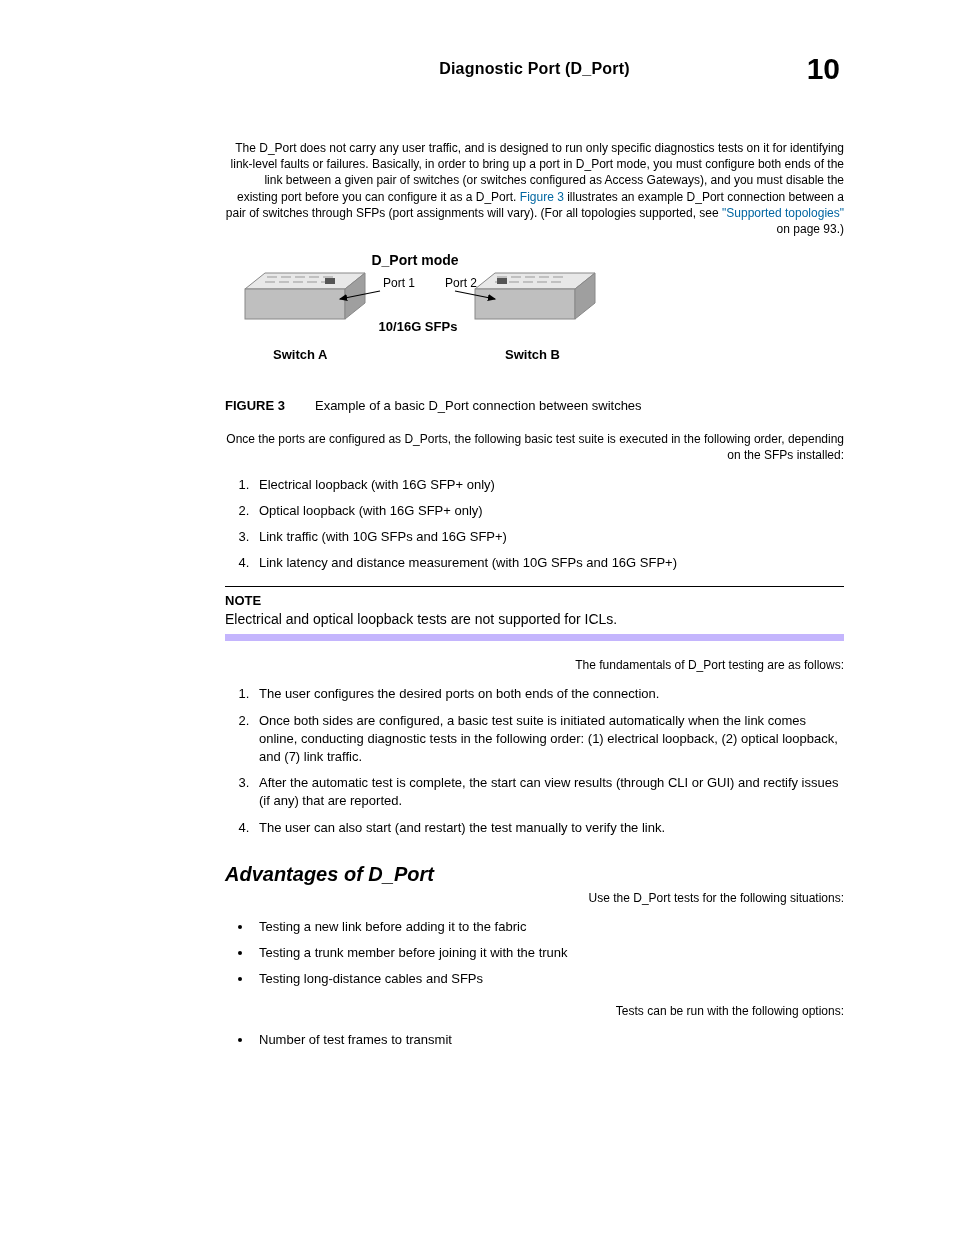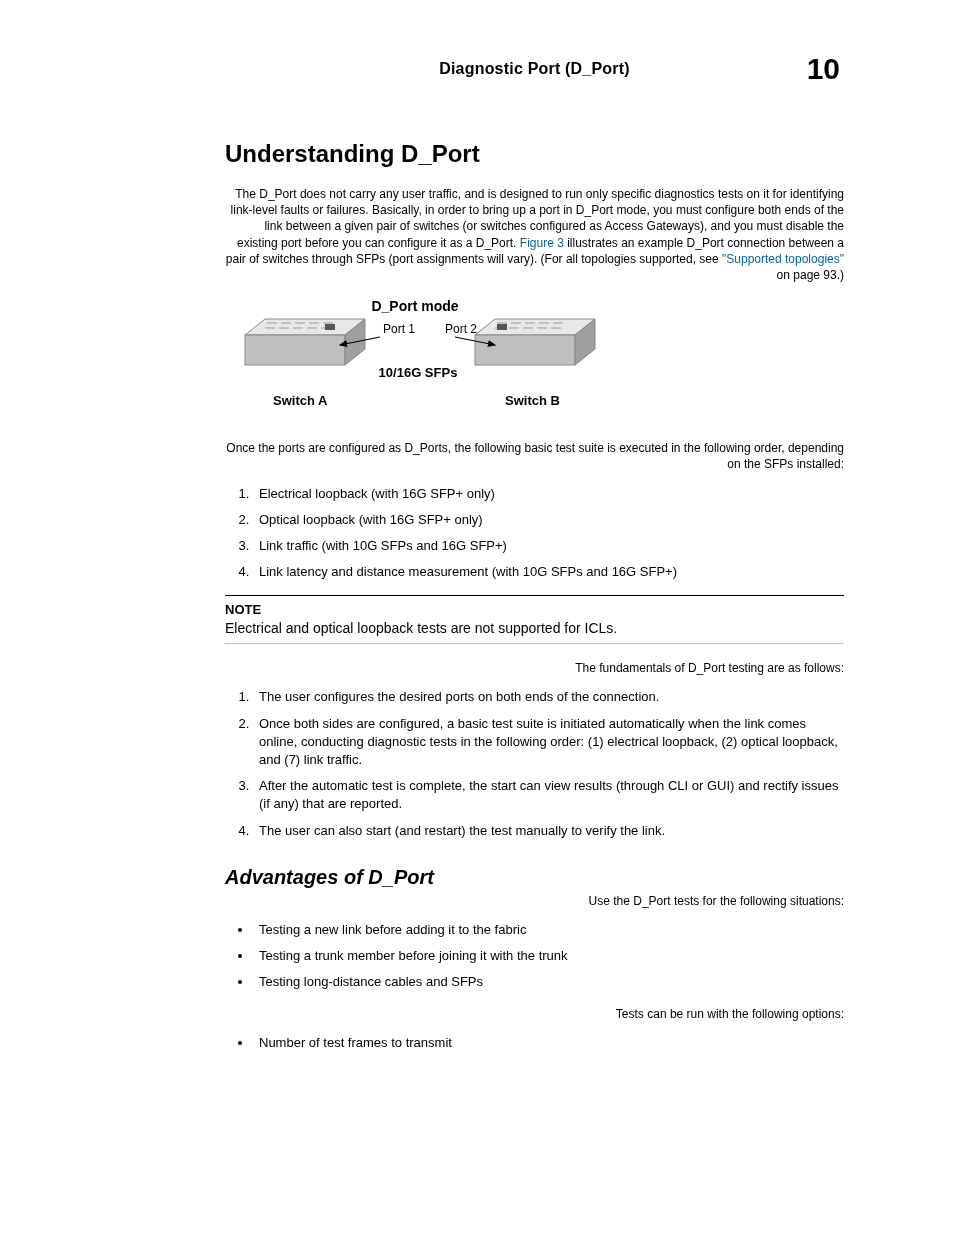--- a/index.html
+++ b/index.html
@@ -86,21 +86,21 @@
     line-height: 1.4;
     padding-left: 28px;
     margin: 4px 0 14px 0;
   }
   ol.numlist > li, ul.bullets > li {
     padding-left: 6px;
     margin-bottom: 8px;
   }
   .notebox {
     border-top: 1px solid #000;
-    border-bottom: 1px solid #c4b5fd;
+    border-bottom: 7px solid #c4b5fd;
     padding: 6px 0 6px 0;
     margin: 6px 0 16px 0;
   }
   .notebox .notelabel {
     font-family: "Arial Narrow", Arial, sans-serif;
     font-stretch: condensed;
     font-weight: 700;
     font-size: 13px;
     display: block;
     margin-bottom: 2px;
@@ -114,21 +114,20 @@
 
 <div class="page">
 
   <div class="header-row">
     <div class="header-title">Diagnostic Port (D_Port)</div>
     <div class="header-num">10</div>
   </div>
 
   <div class="content">
 
-    <h2 class="section">Understanding D_Port</h2>
 
     <p class="body">
       <span>The D_Port does not carry any user traffic, and is designed to run only specific diagnostics tests on it for identifying link-level faults or failures. Basically, in order to bring up a port in D_Port mode, you must configure both ends of the link between a given pair of switches (or switches configured as Access Gateways), and you must disable the existing port before you can configure it as a D_Port. </span><span class="link">Figure 3</span><span> illustrates an example D_Port connection between a pair of switches through SFPs (port assignments will vary). (For all topologies supported, see </span><span class="link">"Supported topologies"</span><span> on page 93.)</span>
     </p>
 
     <div class="figure">
       <svg width="400" height="135" viewBox="0 0 400 135">
 
         <text x="190" y="14" text-anchor="middle" font-family="Arial" font-weight="bold" font-size="14">D_Port mode</text>
 
@@ -186,20 +185,23 @@
         <line x1="155" y1="40" x2="115" y2="48" stroke="#000" stroke-width="1.2" marker-end="url(#arrow)"></line>
         <line x1="230" y1="40" x2="270" y2="48" stroke="#000" stroke-width="1.2" marker-end="url(#arrow)"></line>
 
         <text x="193" y="80" text-anchor="middle" font-family="Arial" font-weight="bold" font-size="13">10/16G SFPs</text>
 
         <text x="48" y="108" font-family="Arial" font-weight="bold" font-size="13">Switch A</text>
         <text x="280" y="108" font-family="Arial" font-weight="bold" font-size="13">Switch B</text>
       </svg>
     </div>
 
+    <div class="figcap">
+      <span class="figlabel">FIGURE 3</span><span>Example of a basic D_Port connection between switches</span>
+    </div>
 
     <p class="body">Once the ports are configured as D_Ports, the following basic test suite is executed in the following order, depending on the SFPs installed:</p>
 
     <ol class="numlist">
       <li>Electrical loopback (with 16G SFP+ only)</li>
       <li>Optical loopback (with 16G SFP+ only)</li>
       <li>Link traffic (with 10G SFPs and 16G SFP+)</li>
       <li>Link latency and distance measurement (with 10G SFPs and 16G SFP+)</li>
     </ol>
 

